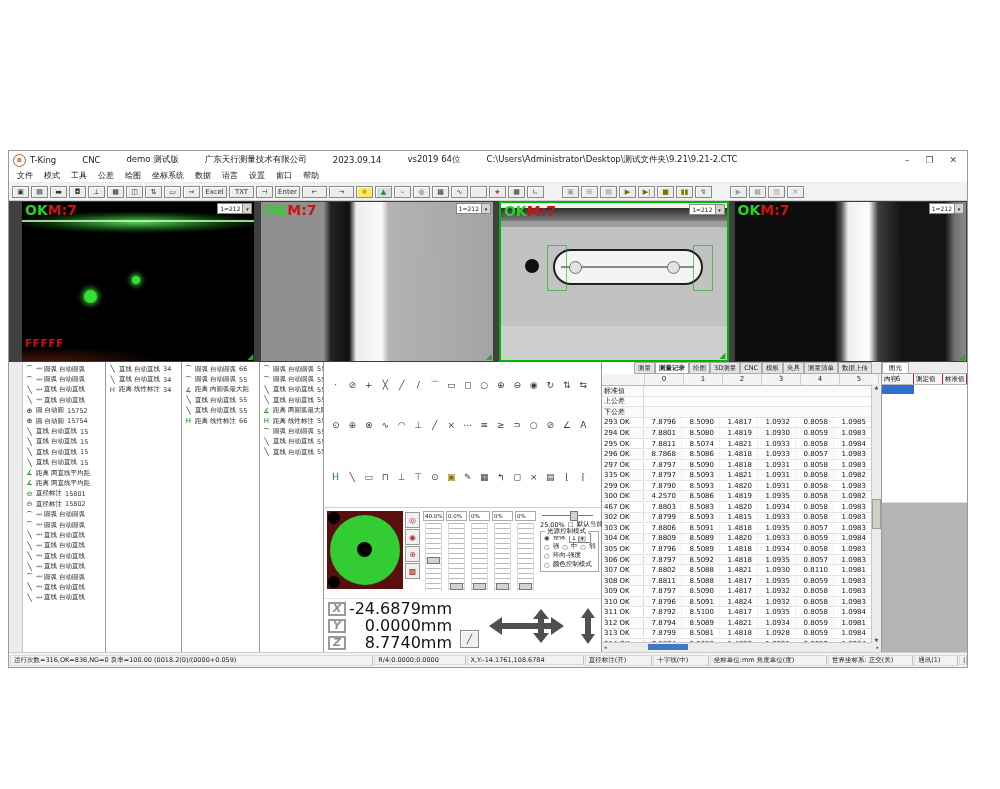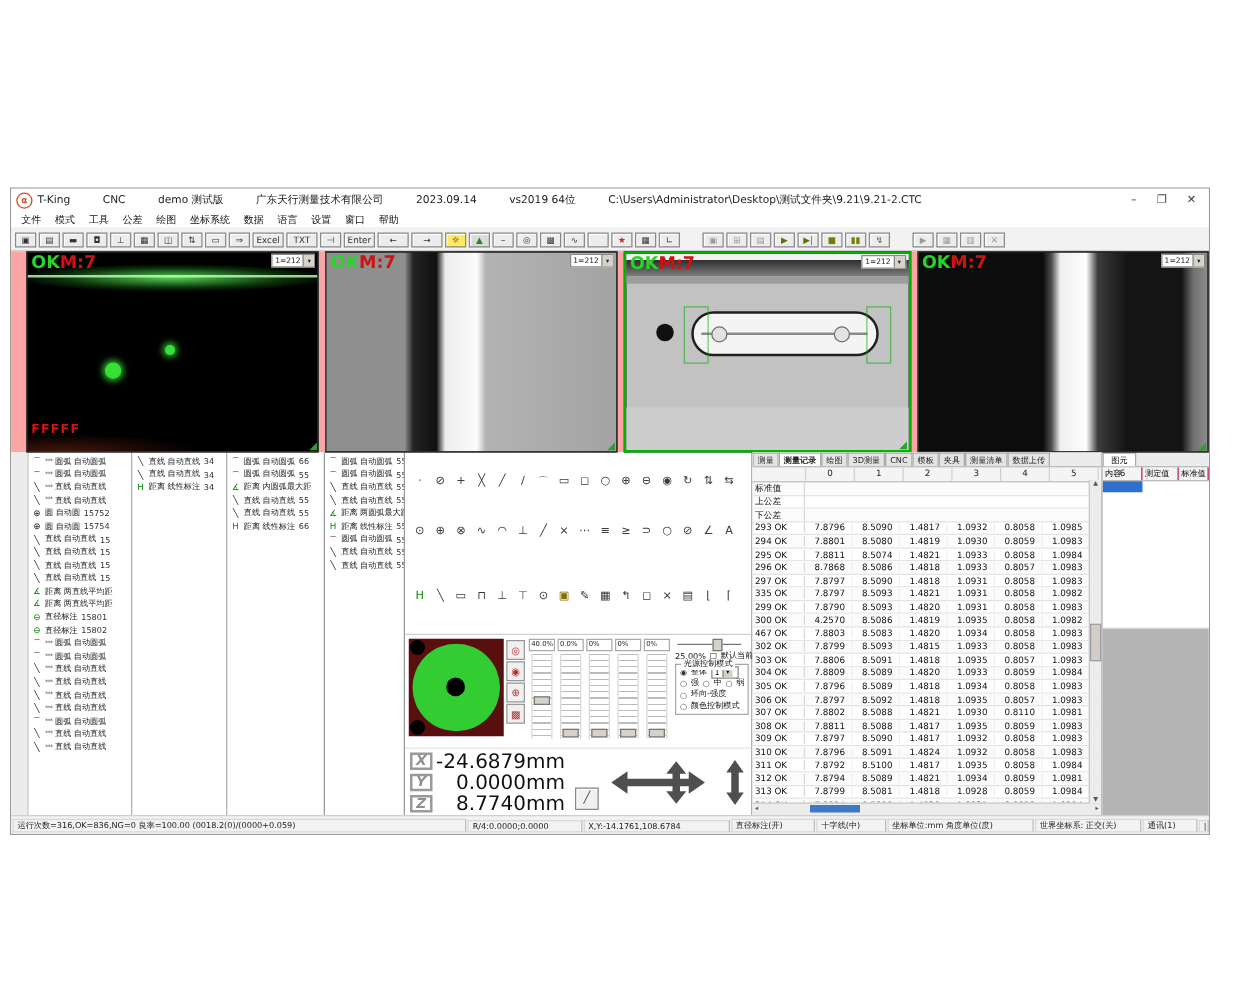--- a/index.html
+++ b/index.html
@@ -19,21 +19,21 @@
     padding-left:8px;border-bottom:1px solid #ececec;flex:0 0 auto;color:#111;}
   
   .toolbarrow{height:17px;background:#f2f2f2;display:flex;align-items:center;gap:2px;padding:0 3px;
     border-bottom:1px solid #d0d0d0;flex:0 0 auto;}
   .tbtn{height:12px;min-width:17px;border:1px solid #8a8a8a;background:#ececec;font-size:7px;color:#333;
     display:inline-flex;align-items:center;justify-content:center;padding:0 2px;box-sizing:border-box;
     box-shadow:inset 1px 1px 0 #fff;}
   .tbtn.wide{min-width:25px;}
   .tsep{width:14px;height:12px;}
   
-  .cameras{height:161px;display:flex;gap:5px;padding:0 0 0 12px;background:#fca5a5;flex:0 0 auto;}
+  .cameras{height:161px;display:flex;gap:5px;padding:0 0 0 12px;background:#404040;flex:0 0 auto;}
   .cam{position:relative;border:1px solid #3c3c3c;overflow:hidden;box-sizing:border-box;background:#000;}
   .cam1{width:236px;}
   .cam2{width:235px;}
   .cam3{width:231px;border:2px solid var(--sel-green,#00b400);}
   .cam4{width:235px;}
   .camlabel{position:absolute;top:0;left:3px;font-size:14px;font-weight:bold;z-index:5;letter-spacing:0;}
   .ok{color:var(--ok-green,#27d427);} .m7{color:var(--label-red,#cf1212);}
   .camzoom{position:absolute;top:1px;right:2px;font-size:6px;background:#fff;border:1px solid #888;
     color:#222;display:flex;align-items:center;z-index:6;height:9px;padding-left:2px;}
   .camzoom .dd{width:8px;height:100%;background:#d6d2ca;border-left:1px solid #888;font-size:5px;
@@ -113,21 +113,21 @@
     display:flex;align-items:center;justify-content:center;box-sizing:border-box;font-weight:bold;}
   .valcol{display:flex;flex-direction:column;gap:3px;width:104px;}
   .axval{height:14px;font-size:16px;color:#111;text-align:right;line-height:14px;white-space:nowrap;}
   .penbtn{width:17px;height:16px;border:1px solid #8a8a8a;background:#f0f0f0;color:#444;font-size:9px;
     display:flex;align-items:center;justify-content:center;align-self:flex-end;margin:0 2px 4px 6px;
     box-shadow:inset 1px 1px 0 #fff;}
   .arrows{display:flex;align-items:center;gap:8px;margin-left:2px;}
   
   .tablewrap{width:280px;position:relative;border-right:1px solid #9a9a9a;display:flex;flex-direction:column;
     font-size:7px;flex:0 0 auto;box-sizing:border-box;background:#fff;}
-  .tabs{height:11px;display:flex;align-items:flex-end;background:#ececec;border-bottom:1px solid #aaa;overflow:hidden;}
+  .tabs{height:11px;display:flex;align-items:flex-end;background:#ececec;border-bottom:1px solid #aaa;overflow:hidden;margin-left:32px;}
   .tab{padding:0 3px;height:10px;line-height:10px;border:1px solid #aaa;border-bottom:none;background:#e4e4e4;
     color:#222;white-space:nowrap;font-size:6.5px;}
   .tab.active{background:#fff;font-weight:bold;}
   .colhead{display:flex;height:11px;background:#f4f4f4;border-bottom:1px solid #b8b8b8;flex:0 0 auto;}
   .hcell{width:38px;border-right:1px solid #cfcfcf;text-align:center;line-height:11px;color:#222;flex:0 0 auto;}
   .hcell.first{width:42px;}
   .tbody{flex:1;overflow:hidden;position:relative;}
   .trow2{display:flex;height:9.55px;border-bottom:1px solid #e4e4e4;align-items:center;}
   .trow2:nth-child(odd){background:#fbfbfb;}
   .cell{width:38px;flex:0 0 auto;border-right:1px solid #efefef;overflow:hidden;white-space:nowrap;box-sizing:border-box;}
@@ -145,21 +145,21 @@
   .rtabs{height:11px;background:#ececec;border-bottom:1px solid #aaa;display:flex;align-items:flex-end;}
   .rtab{padding:0 6px;height:10px;line-height:10px;border:1px solid #aaa;border-bottom:none;background:#fff;}
   .rhead{display:flex;height:10px;background:#f4f4f4;border-bottom:1px solid #b8b8b8;}
   .rhcell{border-right:1px solid #be185d;line-height:10px;padding-left:2px;box-sizing:border-box;}
   .rhcell:nth-child(1){width:32px;} .rhcell:nth-child(2){width:29px;} .rhcell:nth-child(3){flex:1;}
   .rsel{height:9px;display:flex;}
   .rselblue{width:32px;background:#2f6fd0;}
   .rwhite{height:108px;background:#fff;border-bottom:1px solid #ddd;}
   .rgray{flex:1;background:#b4b4b4;}
   
-  .statusbar{height:14px;display:flex;font-size:6.5px;align-items:flex-end;background:#f2f2f2;
+  .statusbar{height:14px;display:flex;font-size:6.5px;align-items:center;background:#f2f2f2;
     border-top:1px solid #cfcfcf;flex:0 0 auto;color:#222;}
   .seg{border:1px solid #d8d8d8;border-right-color:#bdbdbd;margin:1px 0 1px 1px;padding:0 3px;
     display:flex;align-items:center;white-space:nowrap;overflow:hidden;box-sizing:border-box;}
   .seg0{width:366px;} .seg1{width:92px;} .seg2{width:118px;} .seg3{width:68px;} .seg4{width:56px;}
   .seg5{width:118px;} .seg6{width:86px;} .seg7{width:44px;} .seg8{flex:1;}
 </style>
 </head>
 <body>
 
 <div class="window">

